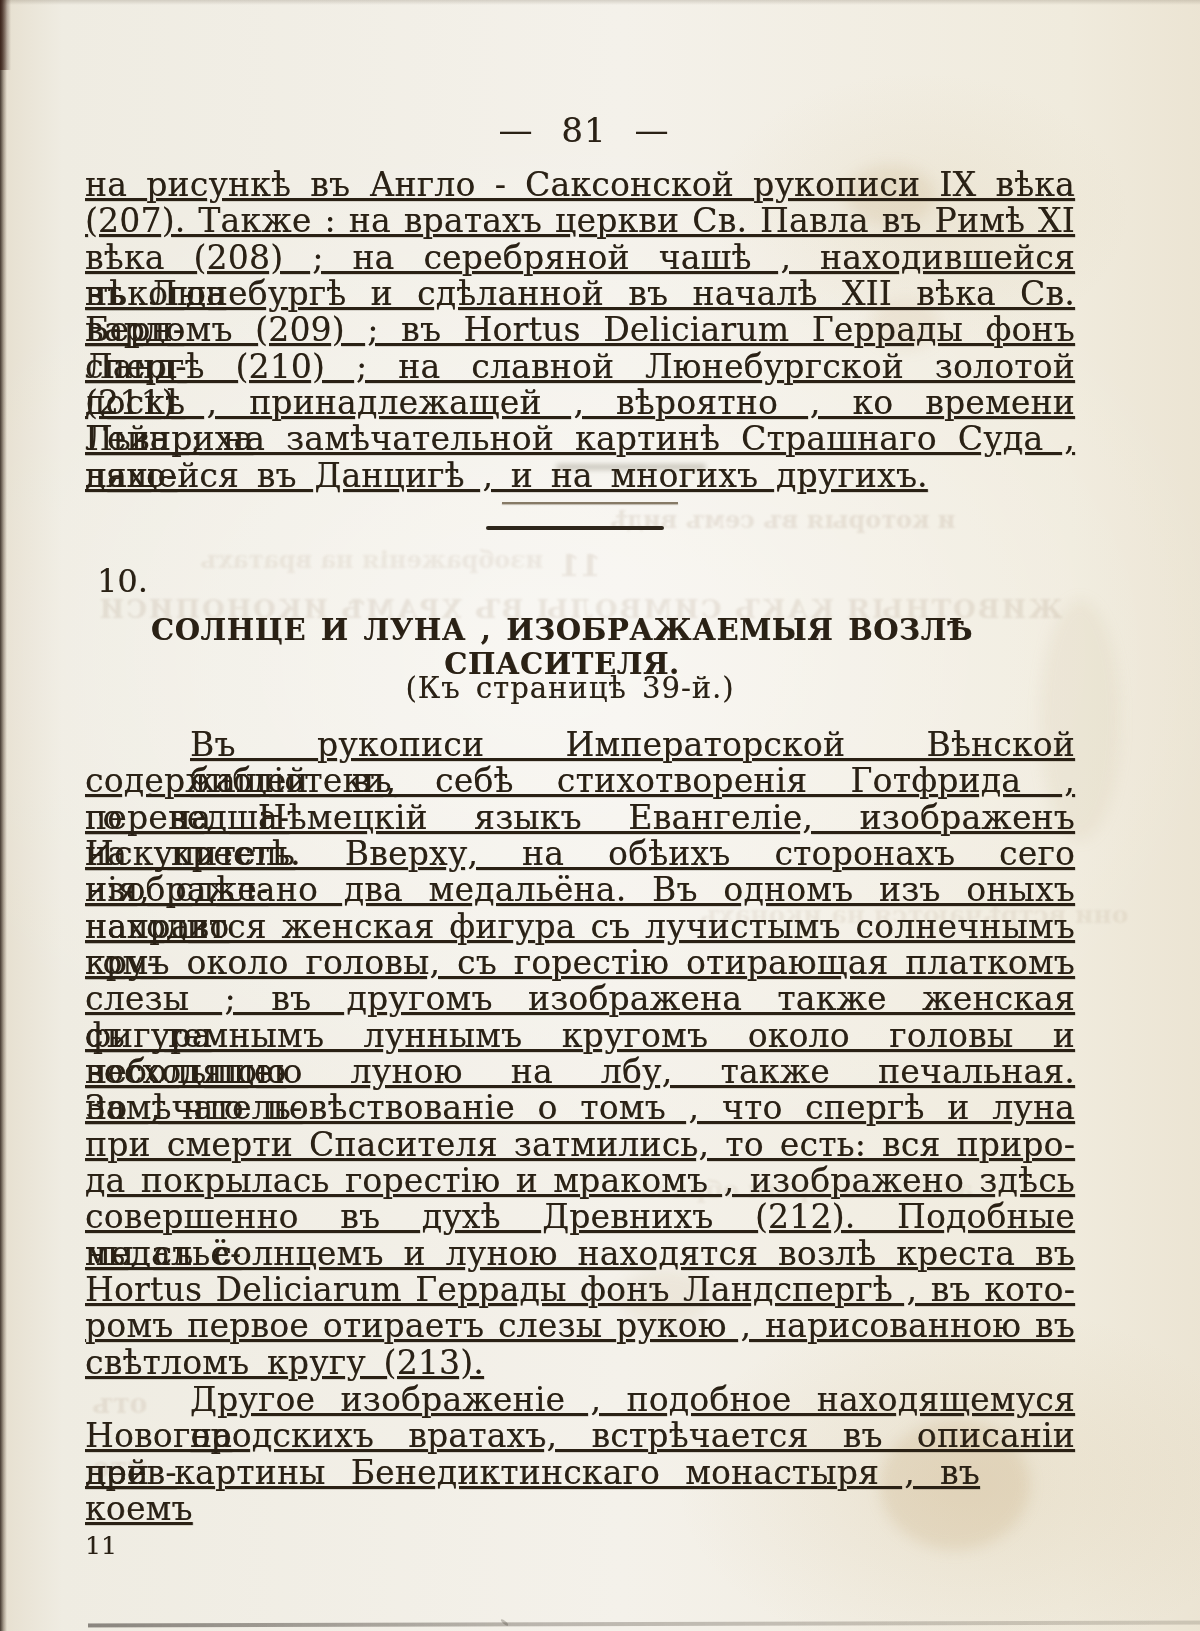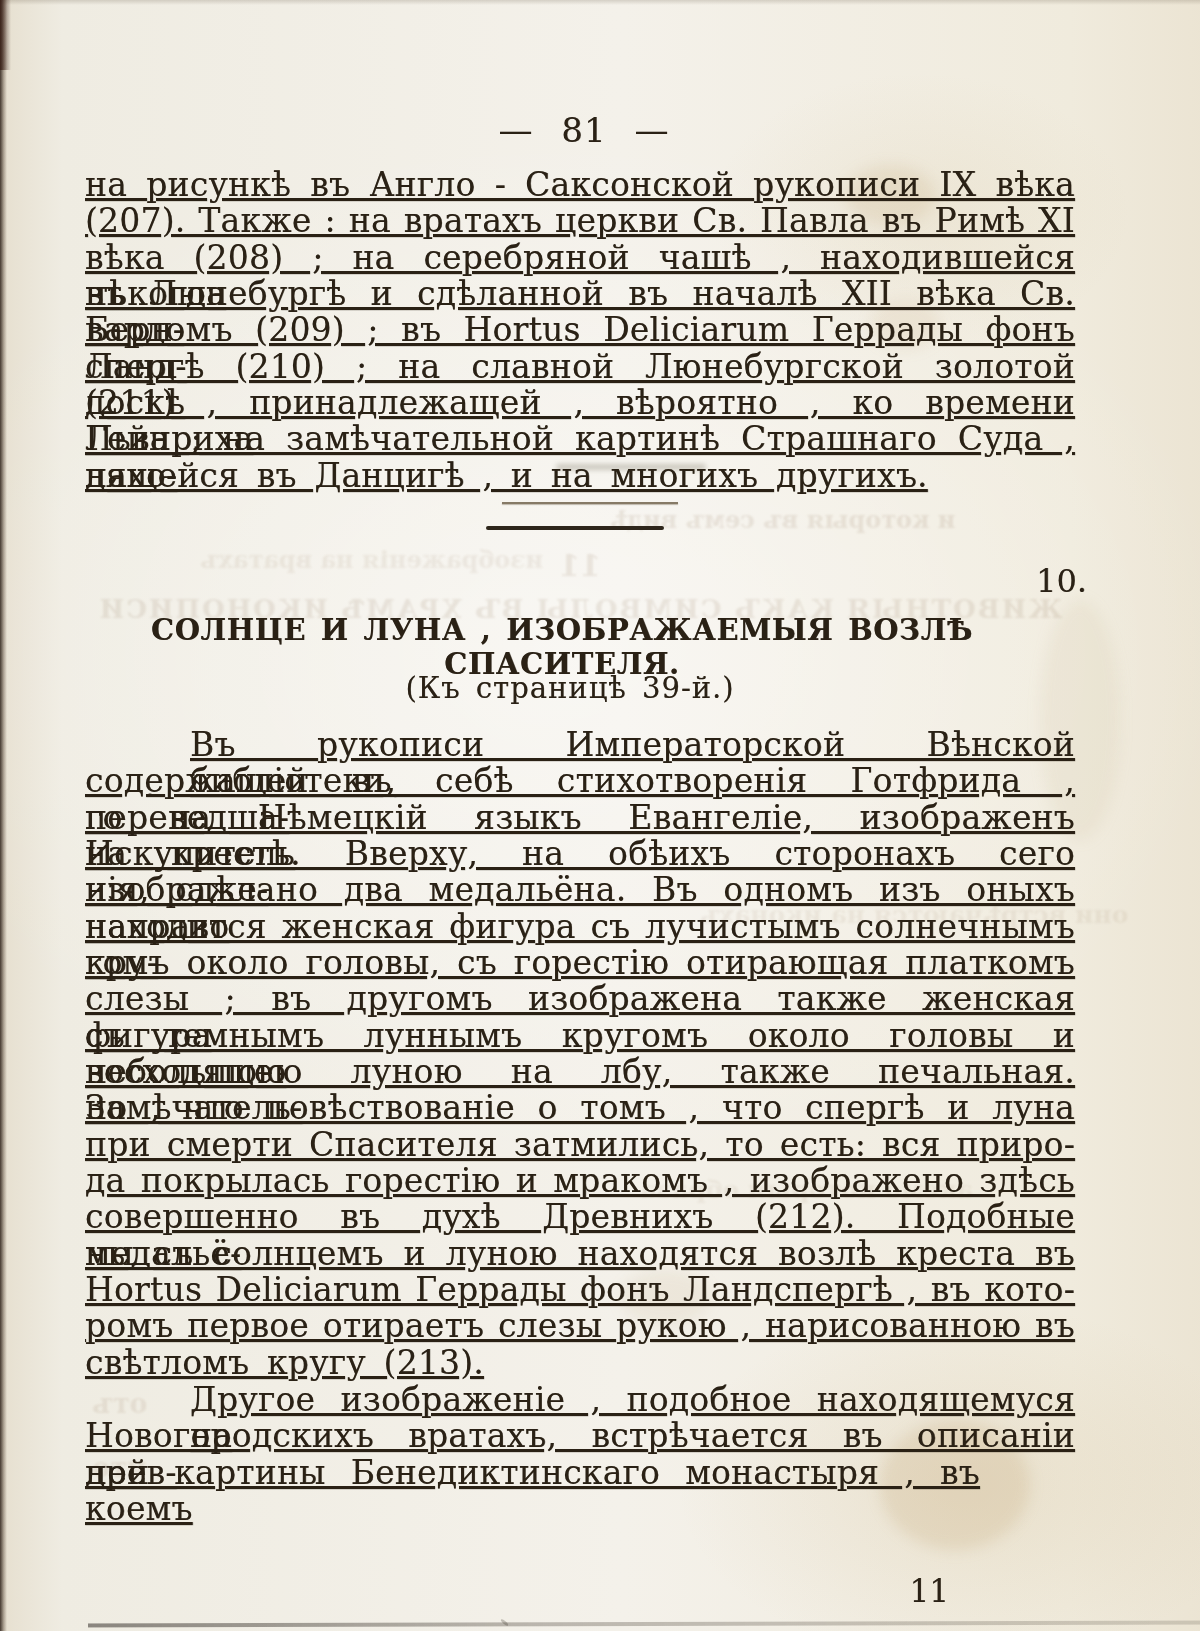--- a/index.html
+++ b/index.html
@@ -27,34 +27,34 @@
     text-decoration:underline;
   }
   .para .line { height:36.33px; text-align:justify; text-align-last:justify; overflow:visible; white-space:nowrap0; }
   .para .line.last { text-align-last:left; word-spacing:7px; }
   .para .line.indent { padding-left:105px; box-sizing:border-box; }
   .para .line.short-right { padding-right:95px; box-sizing:border-box; }
   .rule { position:absolute; }
   .rule.thin { top:502px; left:502px; width:176px; height:2px; background:#867a66; box-shadow:0 1px 1px rgba(134,122,102,0.5); }
   .rule.thick { top:526px; left:486px; width:178px; height:4px; background:#2e261b; border-radius:2px; }
   .secnum {
-    position:absolute; top:562px; left:85px; width:990px; text-align:right;
+    position:absolute; top:562px; left:85px; width:990px; text-align:left;
     transform:translateX(12px); font-size:32px;
   }
   .sectitle {
     position:absolute; top:613px; left:85px; width:990px; text-align:center;
     transform:translateX(-18px); font-size:29px; font-weight:bold; letter-spacing:0.6px; word-spacing:4px;
   }
   .subtitle {
     position:absolute; top:671px; left:85px; width:990px; text-align:center;
     transform:translateX(-10px); font-size:29px; letter-spacing:1px; word-spacing:5px;
   }
   .signature {
-    position:absolute; top:1573px; left:85px; width:990px; text-align:right;
-    padding-right:126px; box-sizing:border-box; font-size:31px;
+    position:absolute; top:1531px; left:85px; width:990px; 
+    padding-right:126px; box-sizing:border-box; font-size:25px;
   }
   
   .ghost {
     position:absolute; transform:scaleX(-1); color:rgba(128,103,68,0.13);
     filter:blur(1.1px); font-weight:bold; white-space:nowrap; pointer-events:none;
   }
   .ghost.center { left:85px; width:990px; text-align:center; white-space:normal; }
   
   .stain { position:absolute; border-radius:50%; filter:blur(7px); pointer-events:none; }
   .smudge { position:absolute; filter:blur(2.5px); background:rgba(95,85,63,0.28); pointer-events:none; }

